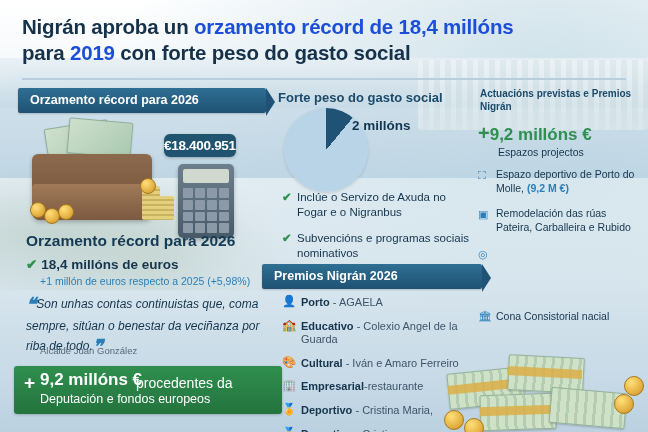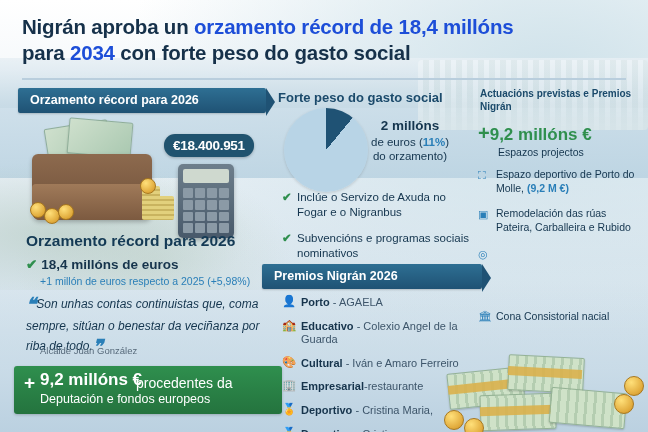--- a/index.html
+++ b/index.html
@@ -73,21 +73,21 @@
   .sect-title{
     position:absolute;font-weight:bold;font-size:13px;color:#1b4a6b;
   }
 
   
   #banner-orz{left:18px;top:88px;width:224px;}
   .wallet-art{position:absolute;left:22px;top:118px;width:250px;height:112px;}
   .money-badge{
     position:absolute;left:164px;top:134px;
     background:#20536f;color:#fff;font-weight:bold;font-size:13.5px;
-    padding:4px 9px;border-radius:11px;letter-spacing:-.3px;
+    padding:4px 0;border-radius:6px;letter-spacing:-.3px;
     box-shadow:0 1px 3px rgba(0,0,0,.25);
   }
   .h2-left{position:absolute;left:26px;top:232px;font-size:15.5px;font-weight:bold;color:#143a55;}
   .l-check{position:absolute;left:26px;top:256px;font-size:13.5px;color:#16344c;font-weight:bold;}
   .l-check .tick{color:#2f8f4e;font-weight:bold;margin-right:4px;}
   .l-sub{position:absolute;left:40px;top:275px;font-size:10.5px;color:#2a7fb8;}
   .quote{
     position:absolute;left:26px;top:292px;width:240px;
     font-size:12px;line-height:1.35;color:#14354e;font-style:italic;
   }
@@ -105,21 +105,21 @@
   .greenbar .line2{position:absolute;left:26px;top:26px;font-size:12.5px;}
 
   
   .mid-title{left:278px;top:90px;}
   .pie-wrap{position:absolute;left:284px;top:108px;width:84px;height:84px;}
   .pie{
     width:84px;height:84px;border-radius:50%;
     background:conic-gradient(#1f5274 0turn 0.11turn, #b8d4e6 0.11turn 1turn);
     box-shadow:0 1px 3px rgba(0,0,0,.15);
   }
-  .pie-txt{position:absolute;left:360px;top:118px;width:100px;text-align:center;}
+  .pie-txt{position:absolute;left:352px;top:118px;width:100px;}
   .pie-txt .t1{font-size:13.5px;font-weight:bold;color:#14354e;}
   .pie-txt .t2{font-size:11.5px;color:#14354e;margin-top:2px;line-height:1.25;}
   .pie-txt .t2 b{color:#2a7fb8;}
   .mid-list{position:absolute;left:282px;top:190px;width:190px;}
   .mid-list .row{font-size:11.5px;color:#14354e;line-height:1.3;margin-bottom:11px;padding-left:15px;position:relative;}
   .mid-list .row .tick{position:absolute;left:0;top:0;color:#2f8f4e;font-weight:bold;}
 
   #banner-premios{left:262px;top:264px;width:196px;}
   .premios{position:absolute;left:282px;top:296px;width:210px;}
   .premios .p{font-size:11px;color:#16344c;margin-bottom:10.5px;padding-left:19px;position:relative;line-height:1.2;}
@@ -193,21 +193,21 @@
 <div id="bg">
   <div class="hills"></div>
   <div class="river"></div>
   <div class="town"></div>
   <div class="trees"></div>
   <div class="bottomwash"></div>
 </div>
 
 <div class="headline">
   <span>Nigrán aproba un </span><span class="hl">orzamento récord de 18,4 millóns</span><br>
-  <span>para </span><span class="hl">2034</span><span> con forte peso do gasto social</span>
+  <span>para </span><span class="hl">2019</span><span> con forte peso do gasto social</span>
 </div>
 <div class="rule"></div>
 
 <div class="banner" id="banner-orz">Orzamento récord para 2026</div>
 
 <div class="wallet-art">
   <div class="bill b1"></div>
   <div class="bill b2"></div>
   <div class="wallet">
       <div class="flap"></div>
@@ -258,24 +258,20 @@
   <span class="line2">Deputación e fondos europeos</span>
 </div>
 
 <div class="sect-title mid-title">Forte peso do gasto social</div>
 
 <div class="pie-wrap">
   <div class="pie"></div>
 </div>
 <div class="pie-txt">
   <div class="t1">2 millóns</div>
-  <div class="t2">
-    <span>de euros (</span><b>11%</b><span>)</span><br>
-    <span>do orzamento)</span>
-  </div>
 </div>
 
 <div class="mid-list">
   <div class="row"><span class="tick">✔</span><span>Inclúe o Servizo de Axuda no Fogar e o Nigranbus</span></div>
   <div class="row"><span class="tick">✔</span><span>Subvencións e programas sociais nominativos</span></div>
 </div>
 
 <div class="banner" id="banner-premios">Premios Nigrán 2026</div>
 
 <div class="premios">

